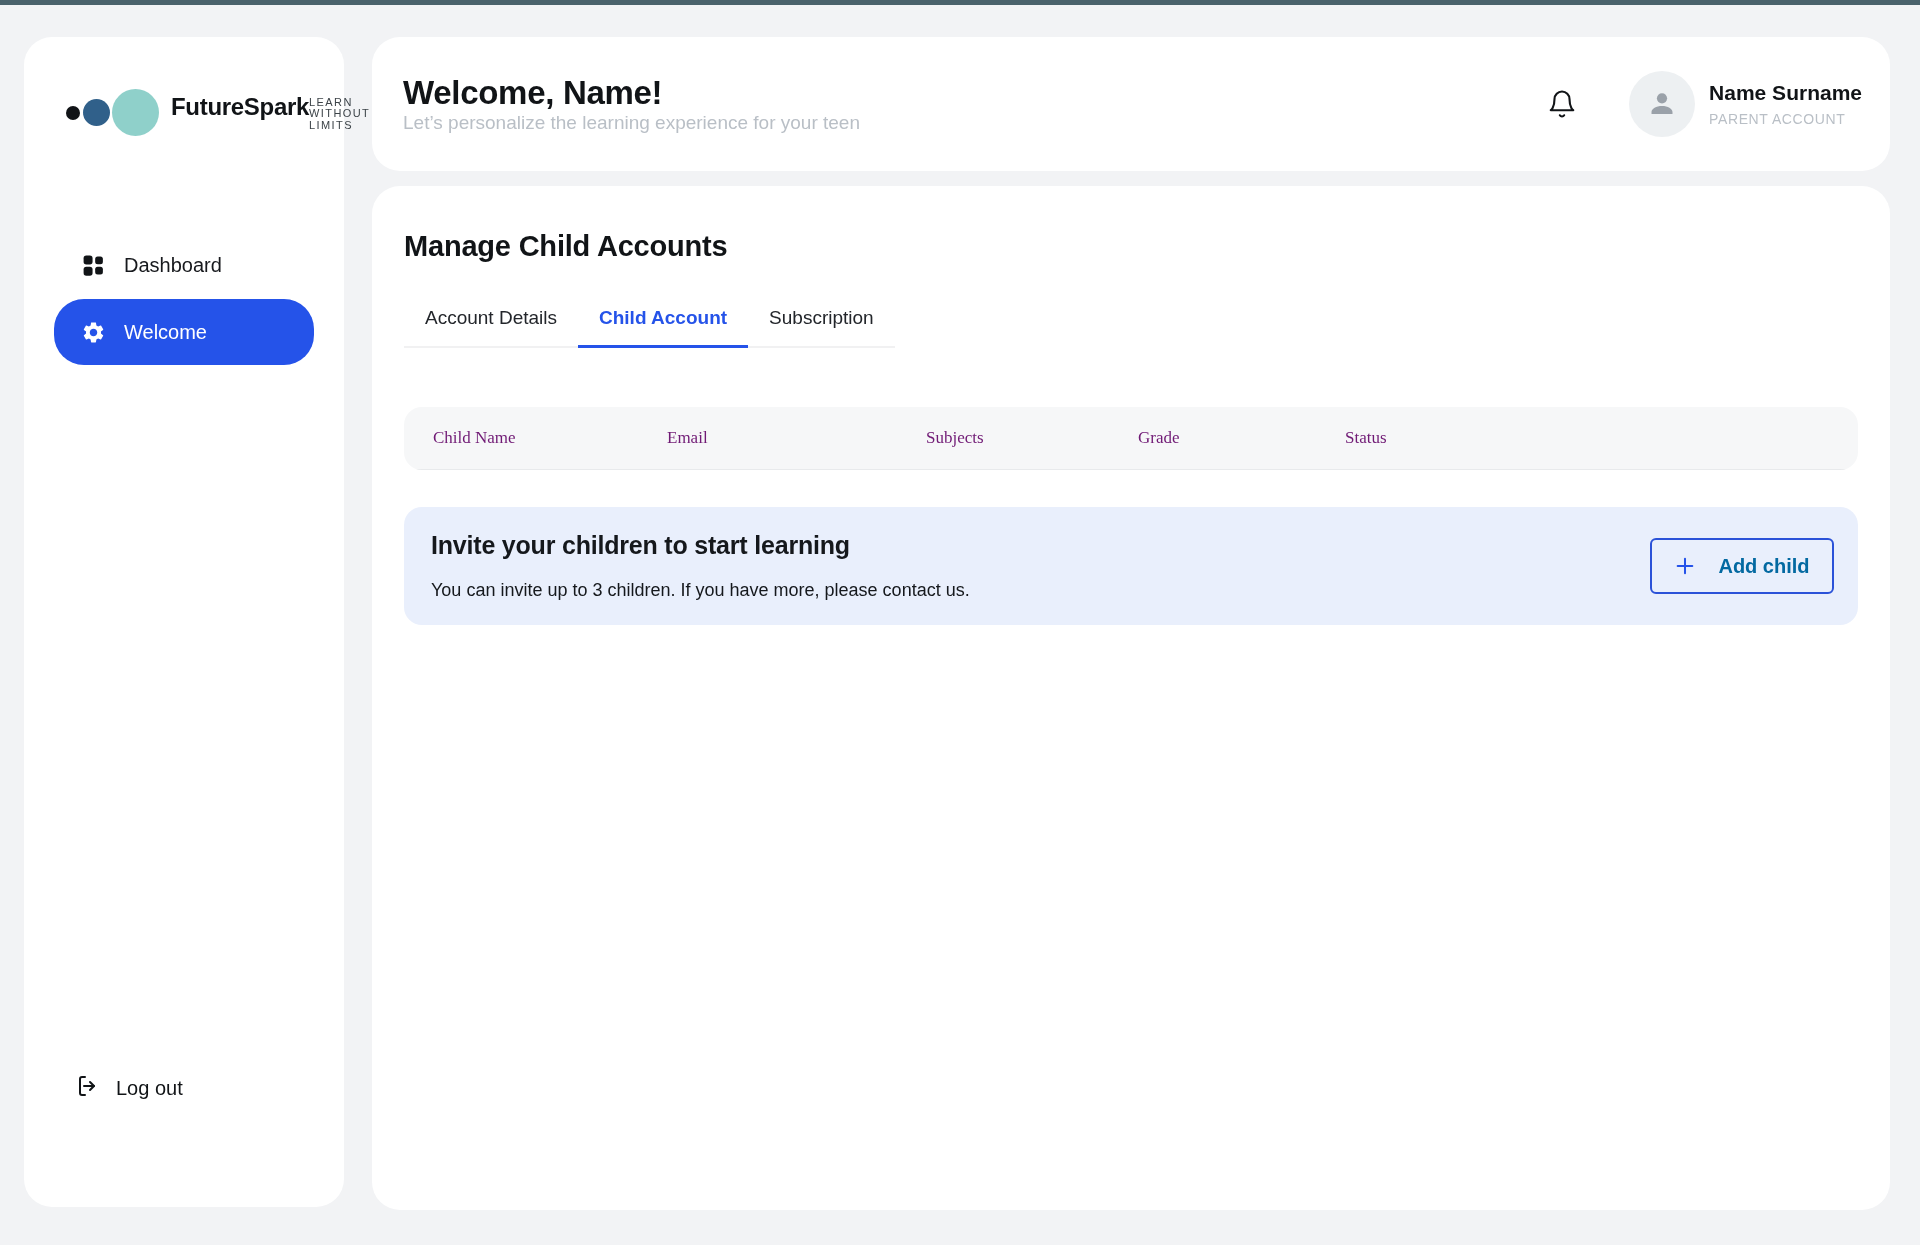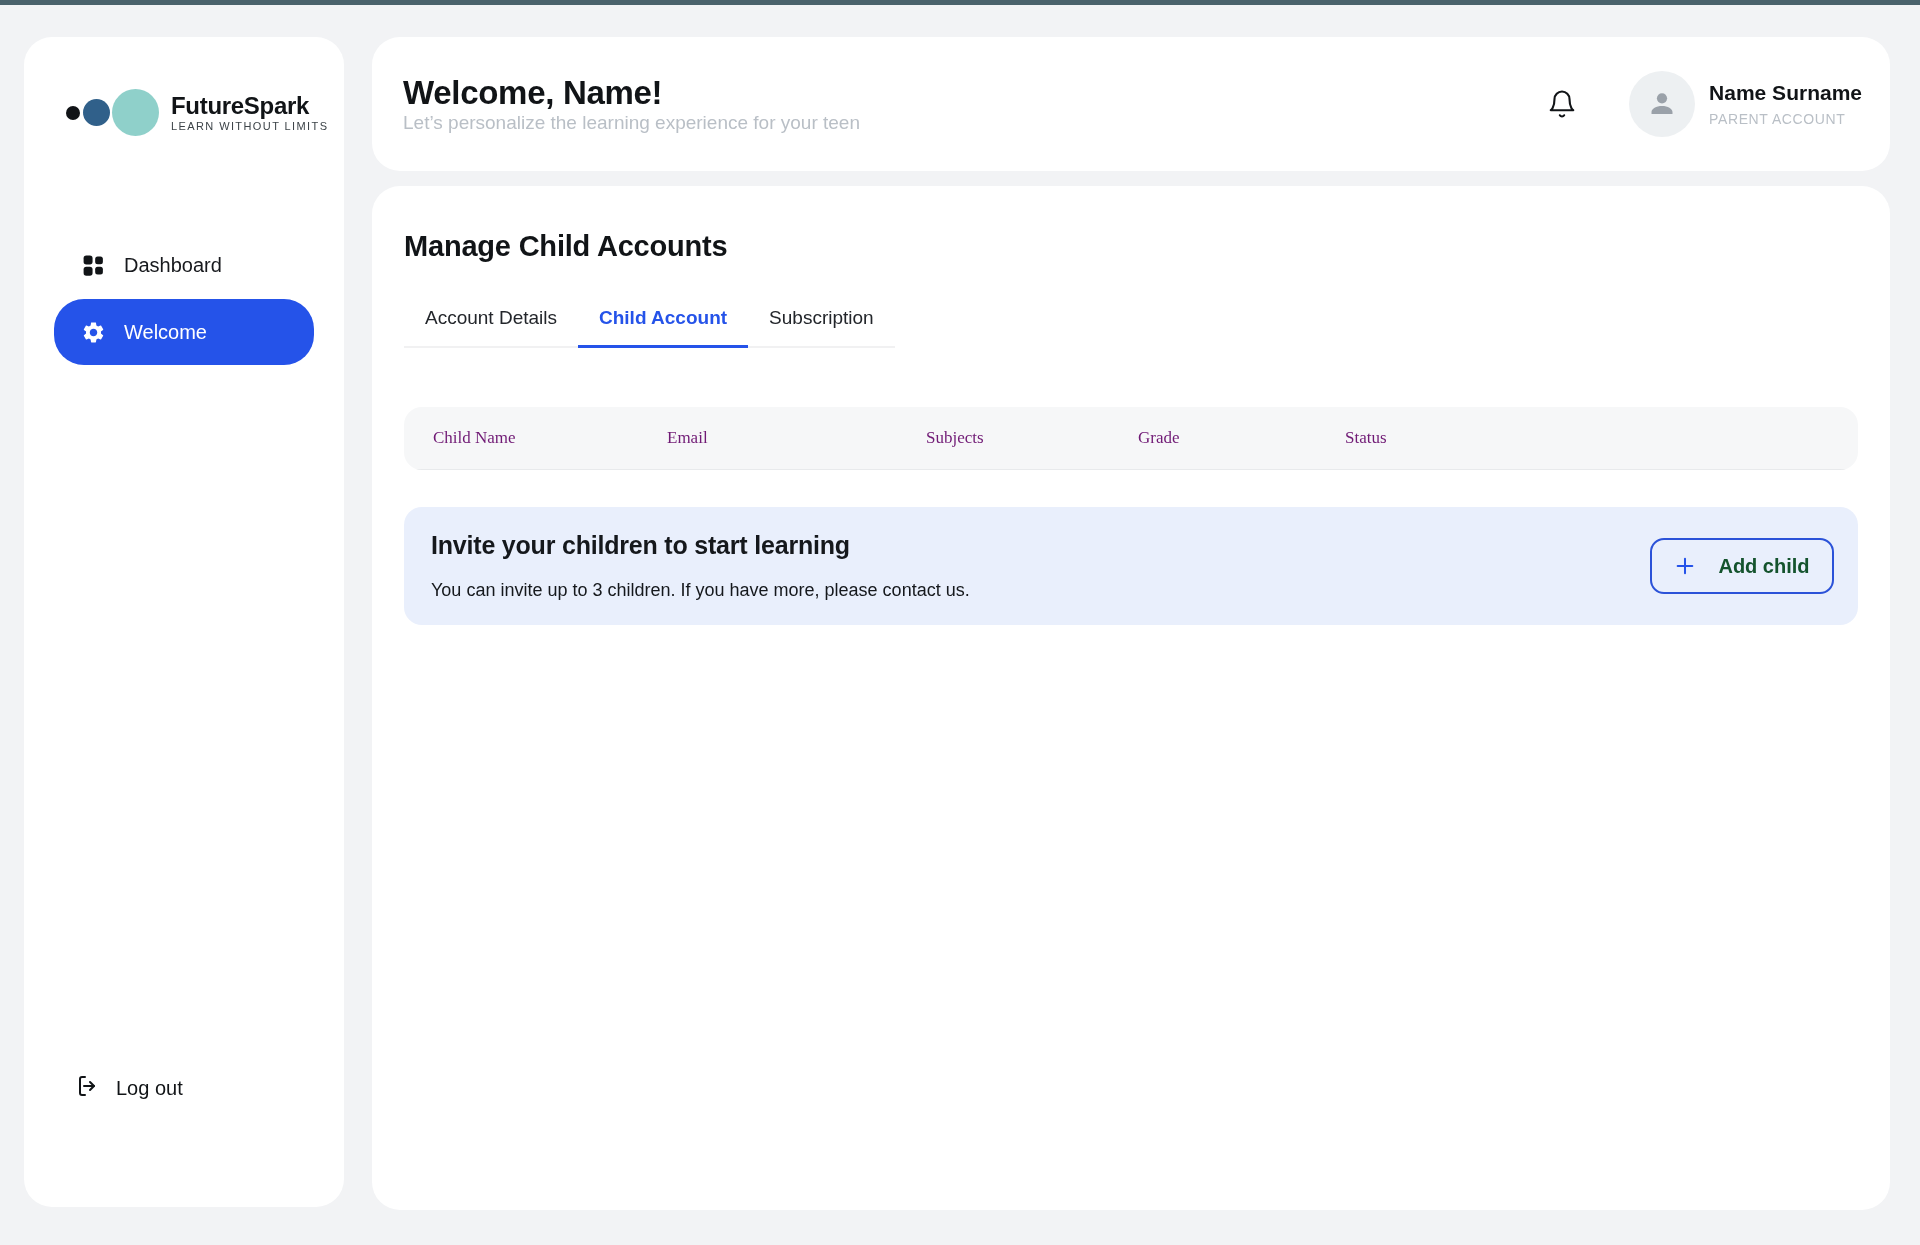--- a/index.html
+++ b/index.html
@@ -21,21 +21,21 @@
     position: absolute; left: 24px; top: 37px; width: 320px; height: 1170px;
     background: #ffffff; border-radius: 28px;
     display: flex; flex-direction: column;
   }
   .logo { display: flex; align-items: center; gap: 12px; padding: 52px 0 0 42px; }
   .logo-circles { display: flex; align-items: center; }
   .logo-dot { border-radius: 50%; display: inline-block; }
   .dot-sm { width: 14px; height: 14px; background: #111417; margin-right: 3px; }
   .dot-md { width: 27px; height: 27px; background: #30608a; margin-right: 2px; }
   .dot-lg { width: 47px; height: 47px; background: #8fd0ca; }
-  .logo-text { display: flex; flex-direction: column; line-height: 1.05; }
+  .logo-text { display: flex; flex-direction: row; line-height: 1.05; }
   .logo-name { font-size: 24px; font-weight: 800; color: #111417; letter-spacing: -0.3px; }
   .logo-tagline { font-size: 11px; font-weight: 500; color: #3c4348; letter-spacing: 1.4px; margin-top: 3px; }
 
   .nav { margin-top: 96px; display: flex; flex-direction: column; gap: 1px; }
   .nav-item {
     display: flex; align-items: center; gap: 18px;
     height: 66px; margin: 0 30px; padding-left: 27px;
     font-size: 20px; font-weight: 500; color: #17191d;
     border-radius: 30px; cursor: pointer;
   }
@@ -97,22 +97,22 @@
   .trash-btn { display: flex; justify-content: flex-end; cursor: pointer; color: #c6cacf; }
 
   .invite-banner {
     margin-top: 37px; height: 118px; background: #e9effc; border-radius: 18px;
     display: flex; align-items: center; padding: 0 24px 0 27px;
   }
   .invite-text { display: flex; flex-direction: column; gap: 20px; }
   .invite-title { font-size: 25px; font-weight: 700; color: #15181c; letter-spacing: -0.2px; }
   .invite-desc { font-size: 18px; color: #15181c; }
   .add-child-btn {
-    margin-left: auto; width: 184px; height: 56px; border-radius: 14px;
-    border: 2px solid #2b52d8; background: transparent; color: #14532d;
+    margin-left: auto; width: 184px; height: 56px; border-radius: 6px;
+    border: 2px solid #2b52d8; background: transparent; color: #0369a1;
     font-size: 20px; font-weight: 600; font-family: inherit;
     display: flex; align-items: center; justify-content: center; gap: 22px; cursor: pointer;
   }
 </style>
 </head>
 <body>
 
 <div class="top-band"></div>
 
 <aside class="sidebar">

